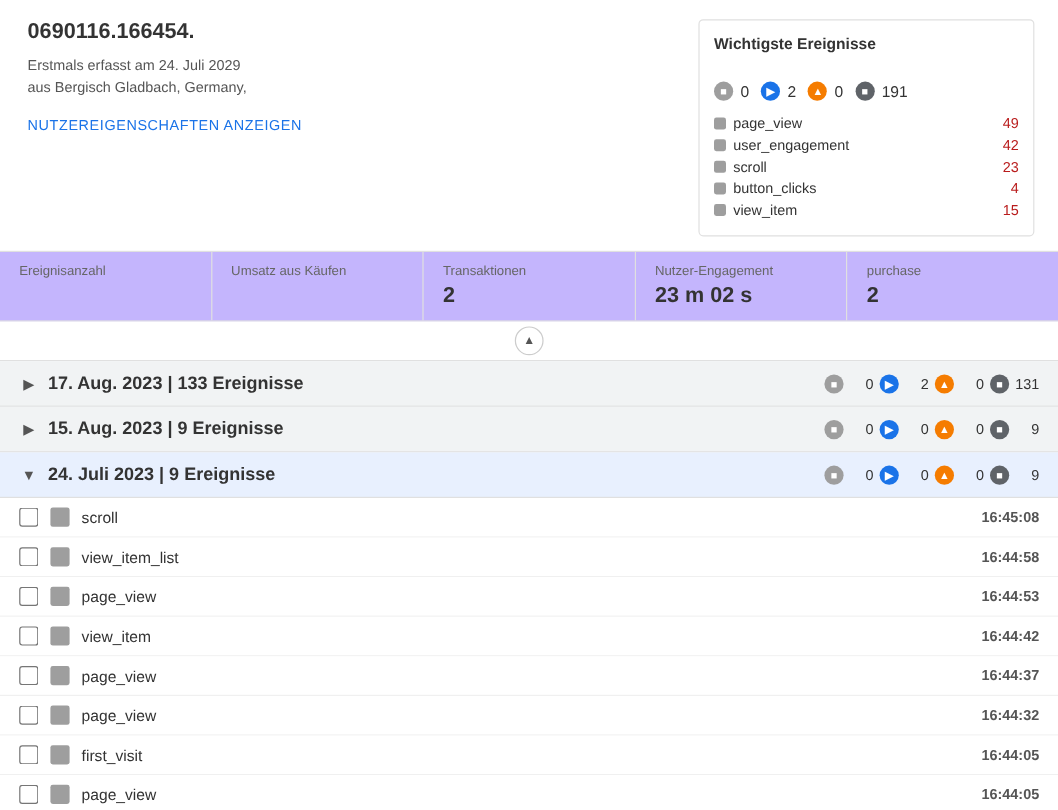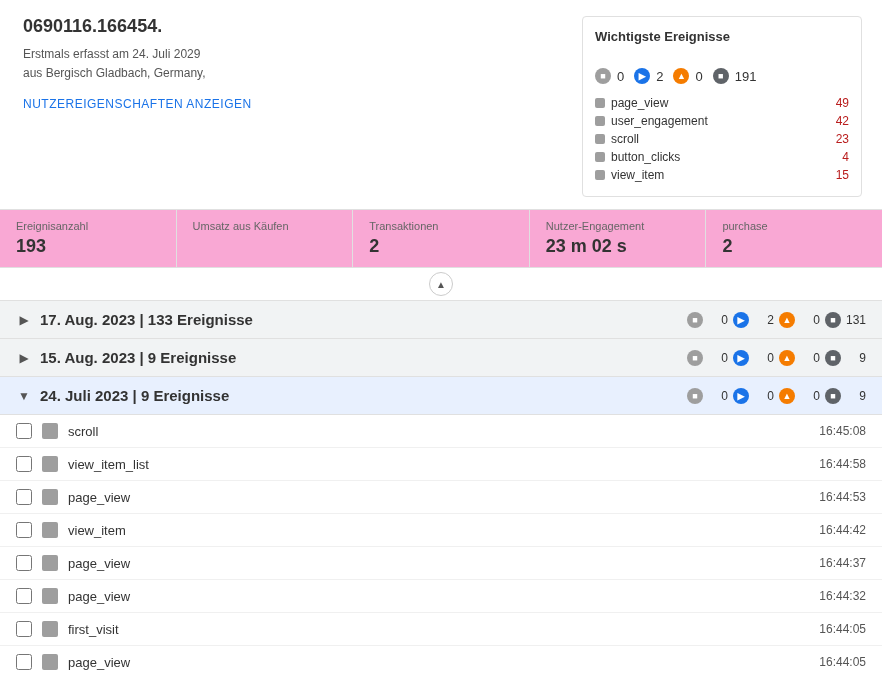--- a/index.html
+++ b/index.html
@@ -102,21 +102,21 @@
 
     .ev-count {
       color: #b91c1c;
       font-size: 12px;
     }
 
     
     .stats-bar {
       display: flex;
       border-bottom: 1px solid #e0e0e0;
-      background: #f9a8d4;
+      background: #c4b5fd;
     }
 
     .stat-cell {
       flex: 1;
       padding: 10px 16px;
       border-right: 1px solid #e0e0e0;
     }
 
     .stat-cell:last-child {
       border-right: none;
@@ -227,20 +227,21 @@
 
     .row-name {
       flex: 1;
       font-size: 13px;
       color: #333;
     }
 
     .row-time {
       font-size: 12px;
       color: #555;
+      font-weight: bold;
     }
 
     .small-icon {
       width: 16px;
       height: 16px;
       border-radius: 50%;
       display: flex;
       align-items: center;
       justify-content: center;
       font-size: 9px;
@@ -319,21 +320,20 @@
           </span>
         <span class="ev-count">15</span>
       </li>
     </ul>
   </div>
 </div>
 
 <div class="stats-bar">
   <div class="stat-cell">
     <div class="stat-label">Ereignisanzahl</div>
-    <div class="stat-value">193</div>
   </div>
   <div class="stat-cell">
     <div class="stat-label">Umsatz aus Käufen</div>
   </div>
   <div class="stat-cell">
     <div class="stat-label">Transaktionen</div>
     <div class="stat-value">2</div>
   </div>
   <div class="stat-cell">
     <div class="stat-label">Nutzer-Engagement</div>

